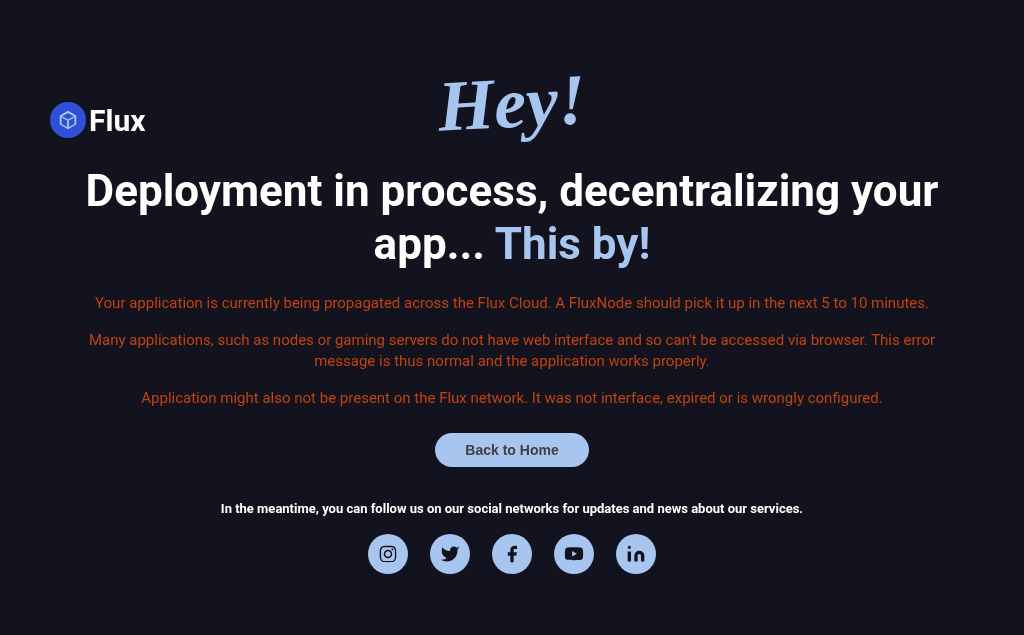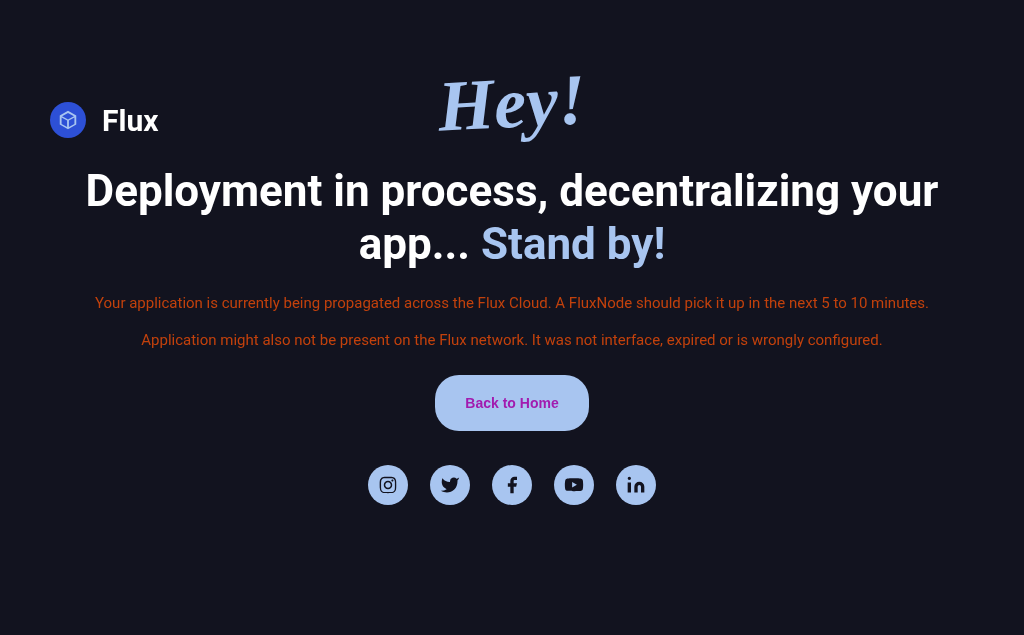--- a/index.html
+++ b/index.html
@@ -17,21 +17,21 @@
       overflow: hidden;
       position: relative;
     }
     
     .logo-container {
       position: absolute;
       top: 102px;
       left: 50px;
       display: flex;
       align-items: center;
-      gap: 16px;
+      gap: 3px;
     }
     
     .logo-icon {
       width: 36px;
       height: 36px;
       background-color: #2d50d6;
       border-radius: 50%;
       display: flex;
       align-items: center;
       justify-content: center;
@@ -83,24 +83,24 @@
       font-size: 15px;
       color: #c2410c;
       line-height: 1.4;
       margin-bottom: 16px;
       padding: 0 20px;
     }
     
     .back-button {
       display: inline-block;
       background-color: #a8c5f0;
-      color: #a21caf;
+      color: #404040;
       font-size: 14px;
       font-weight: 700;
-      padding: 20px 30px;
+      padding: 9px 30px;
       border-radius: 24px;
       border: none;
       cursor: pointer;
       margin-top: 8px;
     }
     
     .social-section {
       margin-top: 34px;
       text-align: center;
     }
@@ -144,29 +144,31 @@
       <path d="M12 2L3 7v10l9 5 9-5V7l-9-5zm0 2.3l6.5 3.6L12 11.5 5.5 7.9 12 4.3zM5 9.3l6 3.3v7.1l-6-3.3V9.3zm8 10.4v-7.1l6-3.3v7.1l-6 3.3z"></path>
     </svg>
   </div>
   <span class="logo-text">Flux</span>
 </div>
 
 <div class="content">
   <div class="hey-text">Hey!</div>
   
   <h1 class="main-heading">
-    <span>Deployment in process, decentralizing your app... </span><span class="standby">Stand by!</span>
+    <span>Deployment in process, decentralizing your app... </span><span class="standby">This by!</span>
   </h1>
   
   <p class="description">Your application is currently being propagated across the Flux Cloud. A FluxNode should pick it up in the next 5 to 10 minutes.</p>
+  <p class="description">Many applications, such as nodes or gaming servers do not have web interface and so can't be accessed via browser. This error message is thus normal and the application works properly.</p>
   <p class="description">Application might also not be present on the Flux network. It was not interface, expired or is wrongly configured.</p>
   
   <button class="back-button">Back to Home</button>
   
   <div class="social-section">
+    <p class="social-text">In the meantime, you can follow us on our social networks for updates and news about our services.</p>
 
     <div class="social-icons">
       <a class="social-icon">
         <svg viewBox="0 0 24 24" xmlns="http://www.w3.org/2000/svg">
           <path d="M12 2c2.7 0 3 0 4.1.1 1.1.1 1.8.2 2.4.5.6.2 1.2.6 1.7 1.1.5.5.9 1.1 1.1 1.7.3.6.4 1.3.5 2.4.1 1.1.1 1.4.1 4.1s0 3-.1 4.1c-.1 1.1-.2 1.8-.5 2.4-.2.6-.6 1.2-1.1 1.7-.5.5-1.1.9-1.7 1.1-.6.3-1.3.4-2.4.5-1.1.1-1.4.1-4.1.1s-3 0-4.1-.1c-1.1-.1-1.8-.2-2.4-.5-.6-.2-1.2-.6-1.7-1.1-.5-.5-.9-1.1-1.1-1.7-.3-.6-.4-1.3-.5-2.4C2 15 2 14.7 2 12s0-3 .1-4.1c.1-1.1.2-1.8.5-2.4.2-.6.6-1.2 1.1-1.7.5-.5 1.1-.9 1.7-1.1.6-.3 1.3-.4 2.4-.5C9 2 9.3 2 12 2zm0 1.8c-2.7 0-3 0-4 .1-1 0-1.5.2-1.9.3-.5.2-.8.4-1.2.8-.4.4-.6.7-.8 1.2-.1.4-.3.9-.3 1.9-.1 1-.1 1.3-.1 4s0 3 .1 4c0 1 .2 1.5.3 1.9.2.5.4.8.8 1.2.4.4.7.6 1.2.8.4.1.9.3 1.9.3 1 .1 1.3.1 4 .1s3 0 4-.1c1 0 1.5-.2 1.9-.3.5-.2.8-.4 1.2-.8.4-.4.6-.7.8-1.2.1-.4.3-.9.3-1.9.1-1 .1-1.3.1-4s0-3-.1-4c0-1-.2-1.5-.3-1.9-.2-.5-.4-.8-.8-1.2-.4-.4-.7-.6-1.2-.8-.4-.1-.9-.3-1.9-.3-1-.1-1.3-.1-4-.1zm0 3.1c2.8 0 5.1 2.3 5.1 5.1s-2.3 5.1-5.1 5.1-5.1-2.3-5.1-5.1 2.3-5.1 5.1-5.1zm0 8.4c1.8 0 3.3-1.5 3.3-3.3s-1.5-3.3-3.3-3.3-3.3 1.5-3.3 3.3 1.5 3.3 3.3 3.3zm6.5-8.6c0 .7-.5 1.2-1.2 1.2s-1.2-.5-1.2-1.2.5-1.2 1.2-1.2 1.2.5 1.2 1.2z"></path>
         </svg>
       </a>
 
       <a class="social-icon">
         <svg viewBox="0 0 24 24" xmlns="http://www.w3.org/2000/svg">

